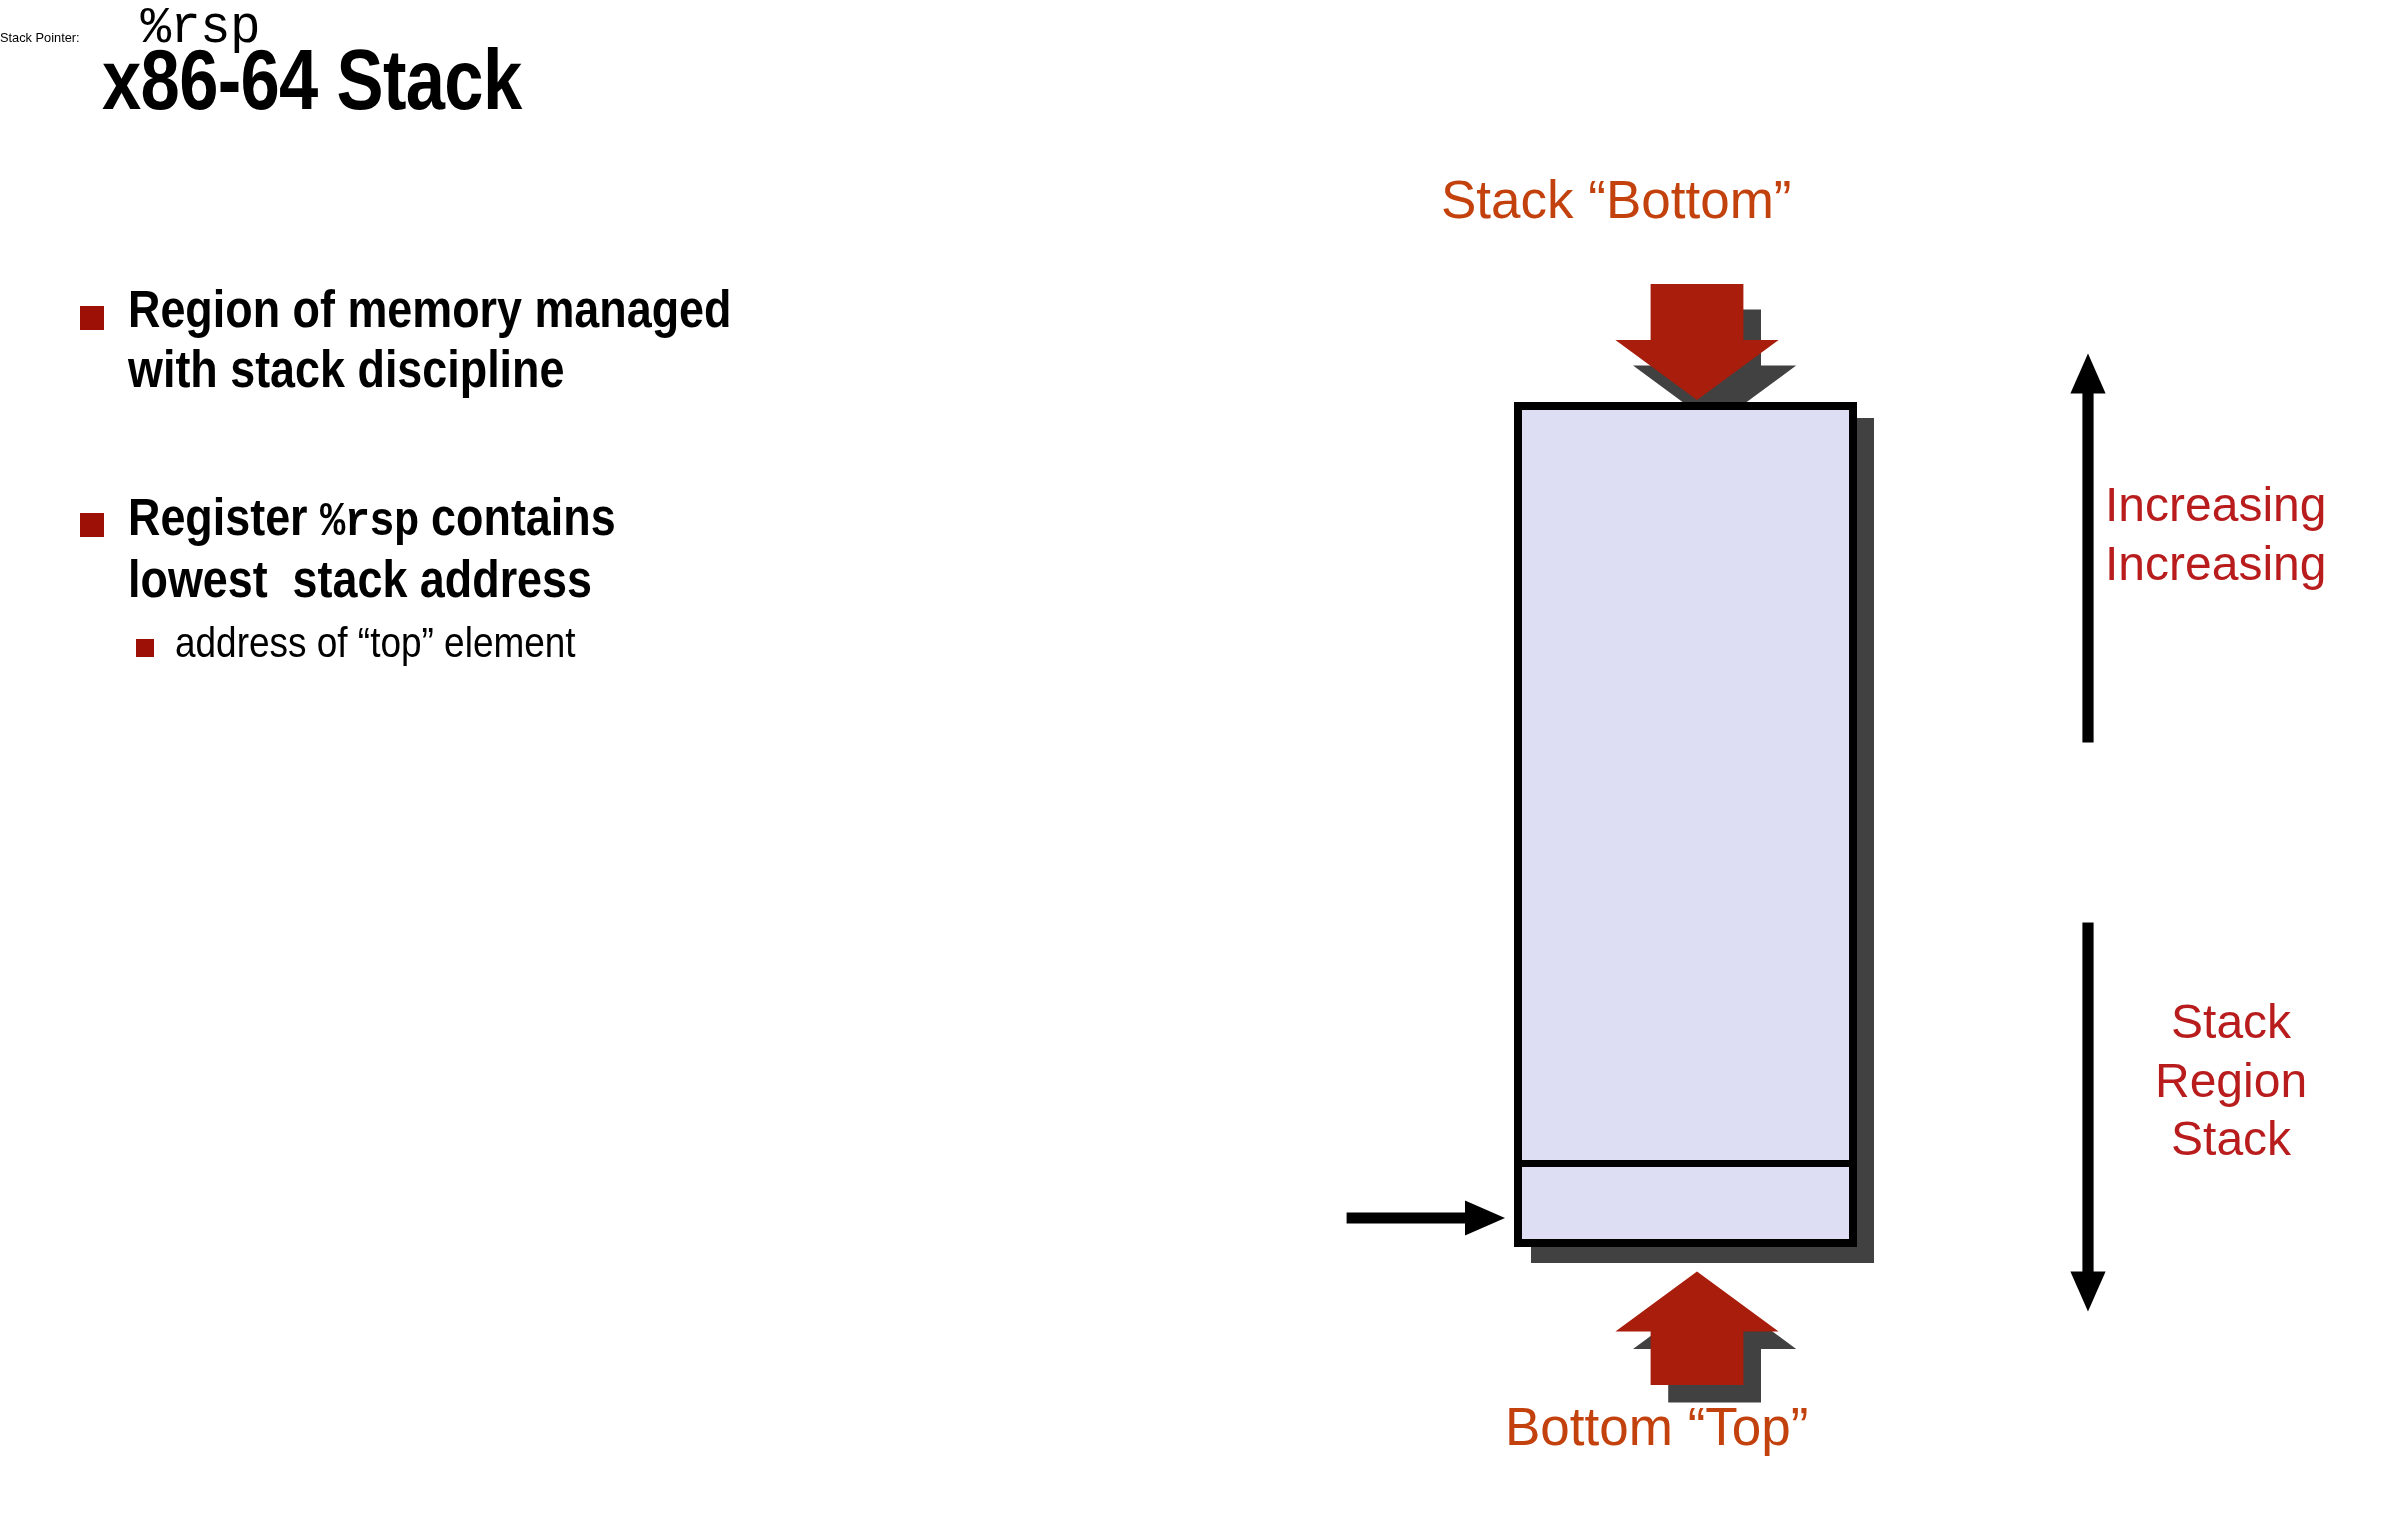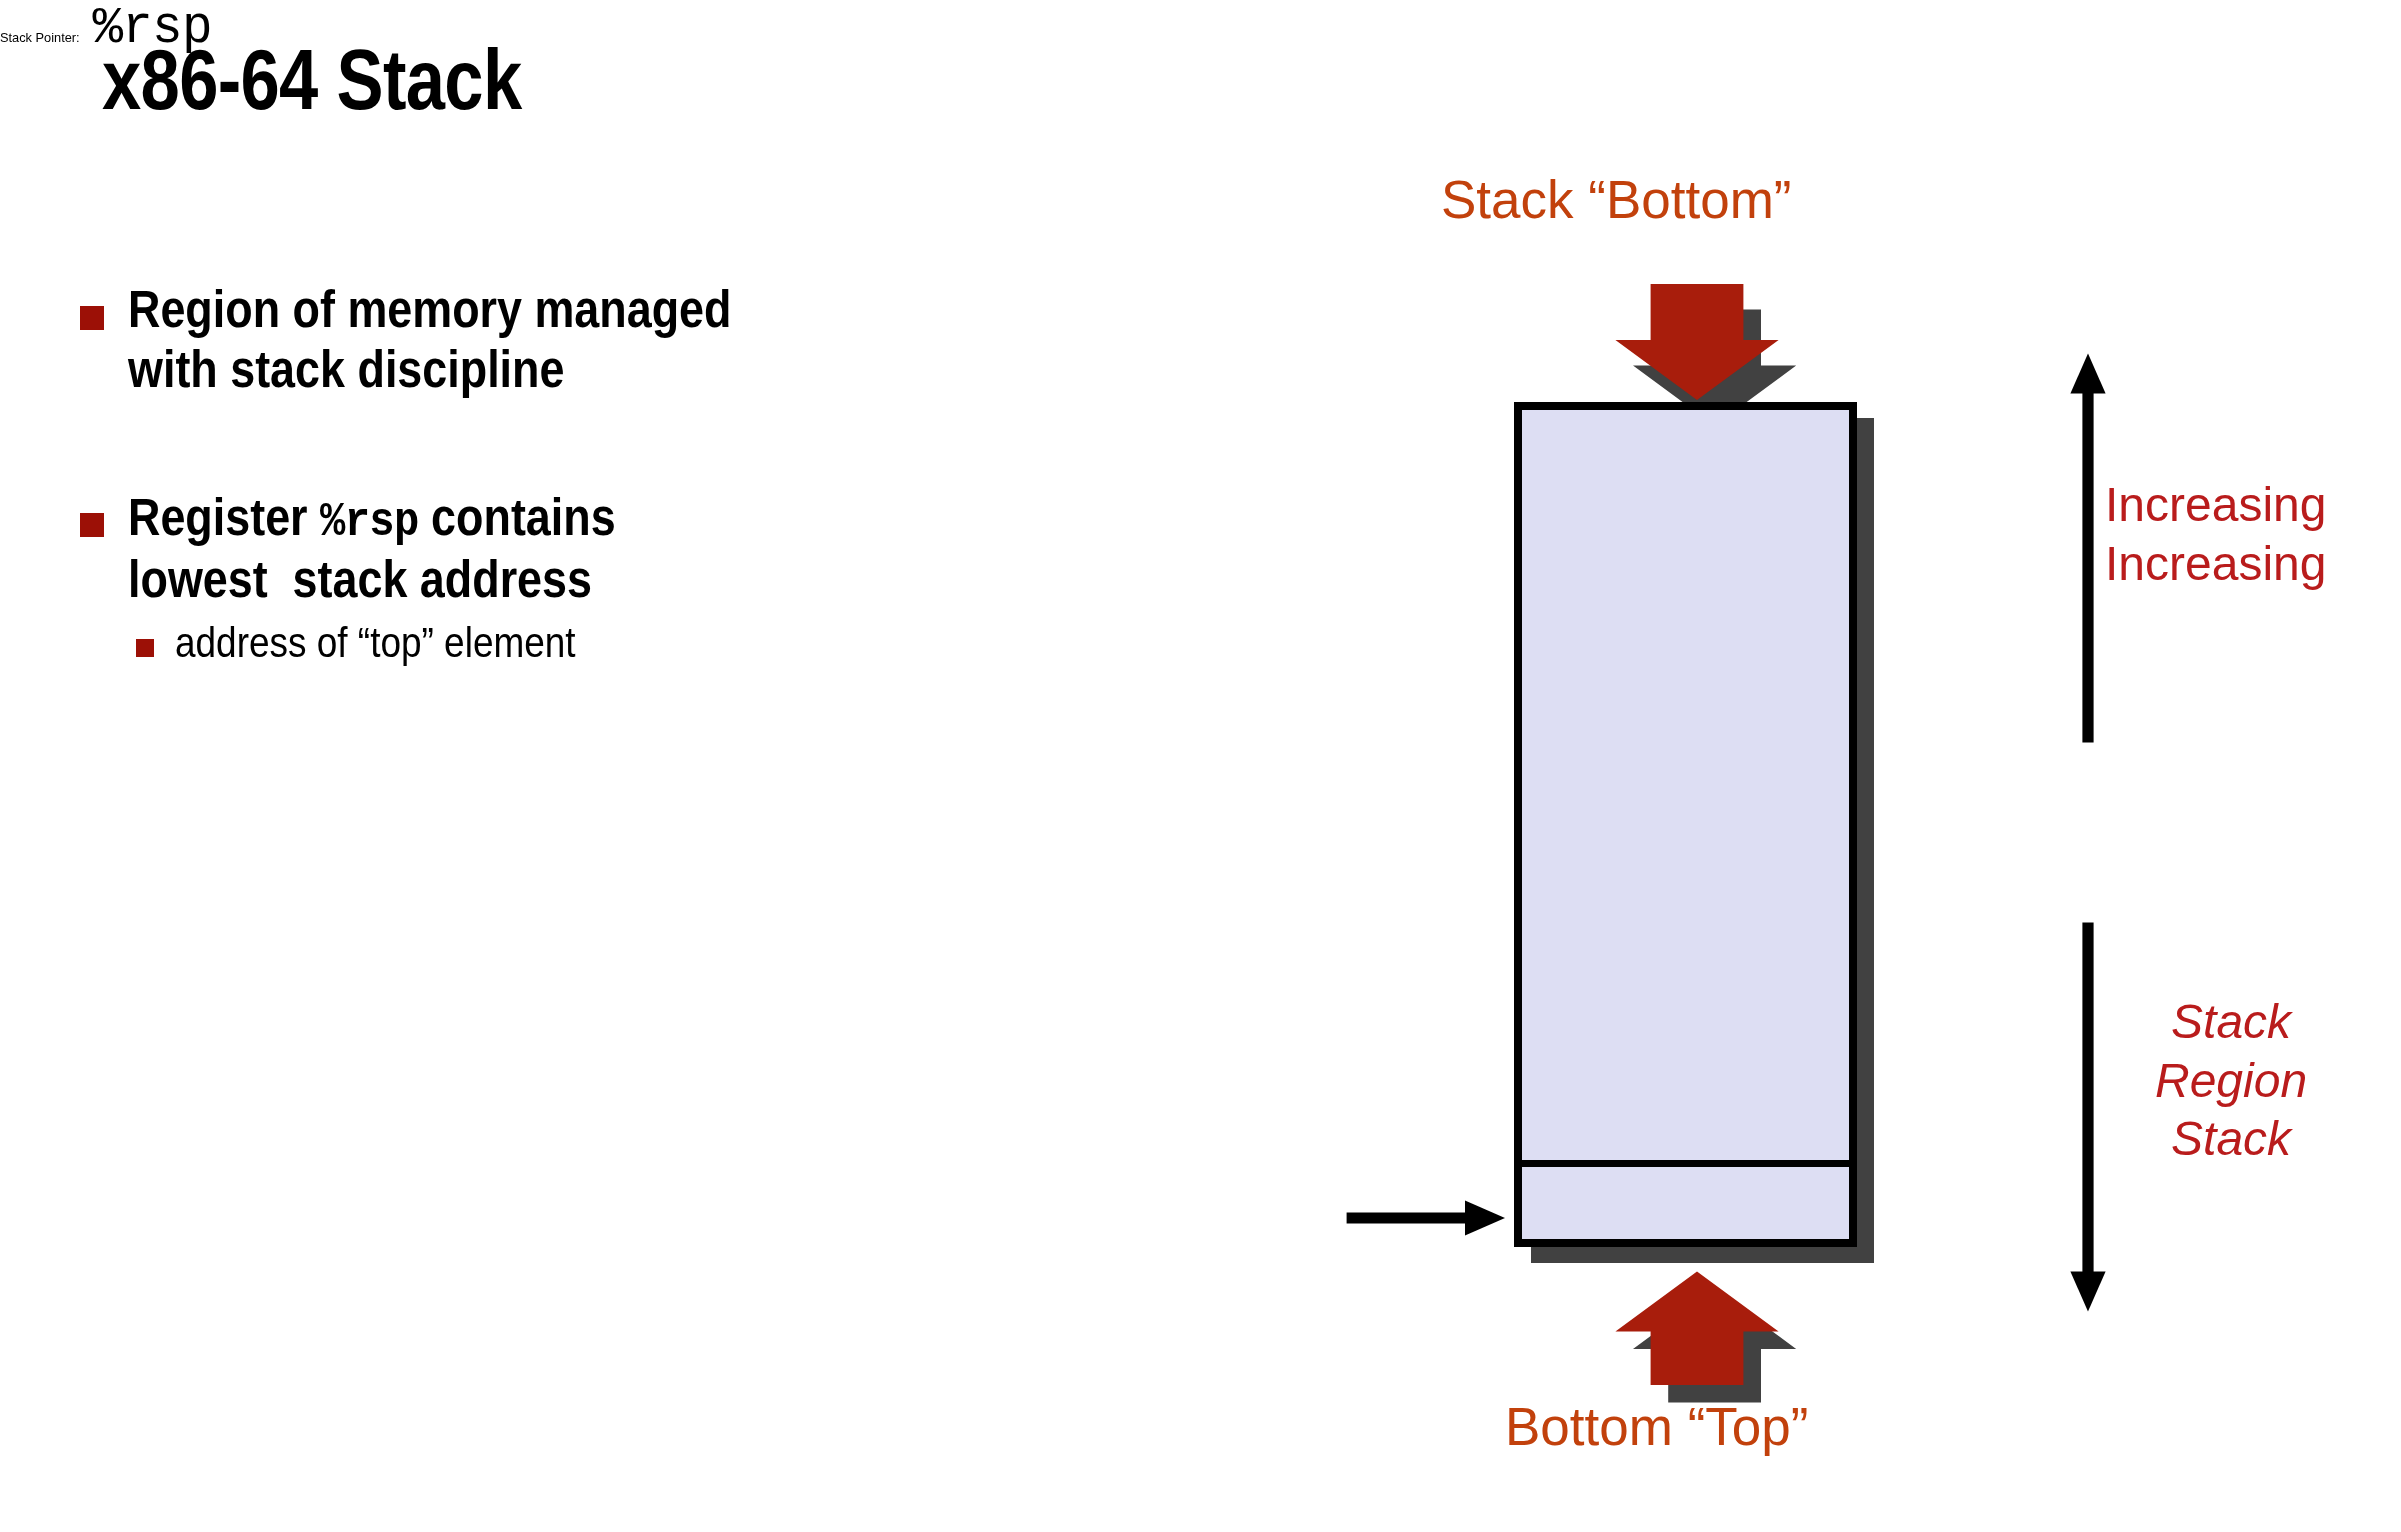--- a/index.html
+++ b/index.html
@@ -82,21 +82,21 @@
 
   
   #diagram {
     position: absolute;
     left: 0;
     top: 0;
     width: 2401px;
     height: 1533px;
     pointer-events: none;
   }
-  #diagram > * { pointer-events: auto; }
+  #diagram > * { pointer-events: auto; gap: 48px; }
 
   .diag-label {
     position: absolute;
     color: #c2410c;
     font-size: 53px;
     white-space: nowrap;
     line-height: 1.05;
   }
   #label-stack-bottom {
     left: 1441px;
@@ -157,21 +157,21 @@
 
   .side-text {
     position: absolute;
     font-size: 48px;
     line-height: 1.22;
     text-align: center;
     color: #b91c1c;
     white-space: nowrap;
   }
   #side-text-increasing { left: 2105px; top: 476px; }
-  #side-text-grows { left: 2155px; top: 993px; text-align: center; font-style: italic; }
+  #side-text-grows { left: 2155px; top: 993px; text-align: center; }
 
   
   #red-arrow-down { position: absolute; left: 1593px; top: 276px; }
   #red-arrow-up   { position: absolute; left: 1593px; top: 1265px; }
 
   
   #sp-arrow { position: absolute; left: 1345px; top: 1194px; }
 </style>
 </head>
 <body>

